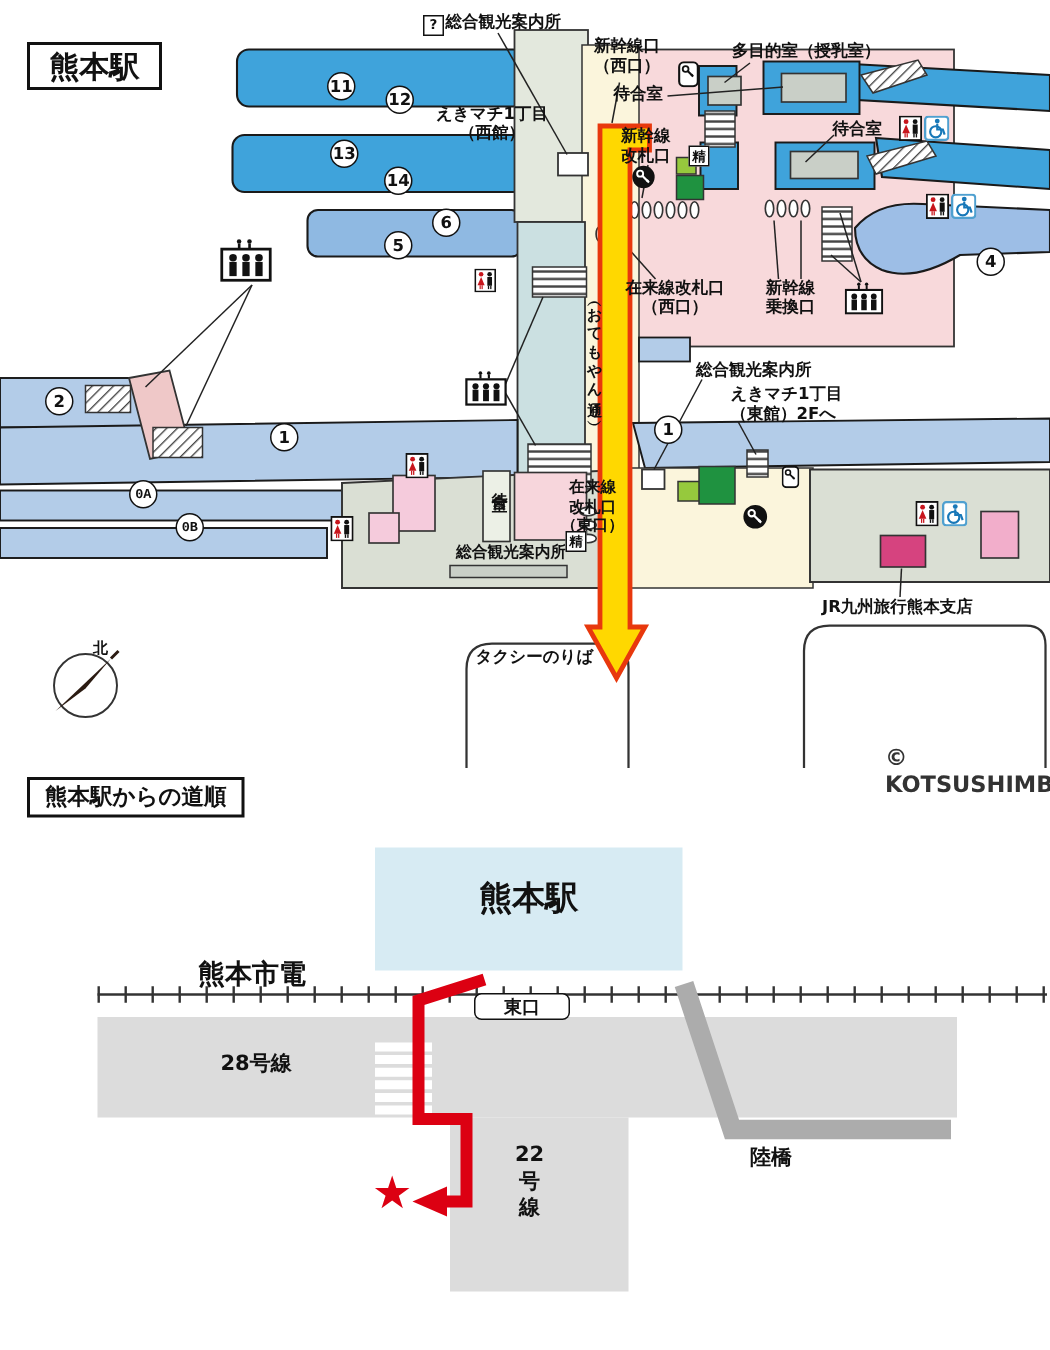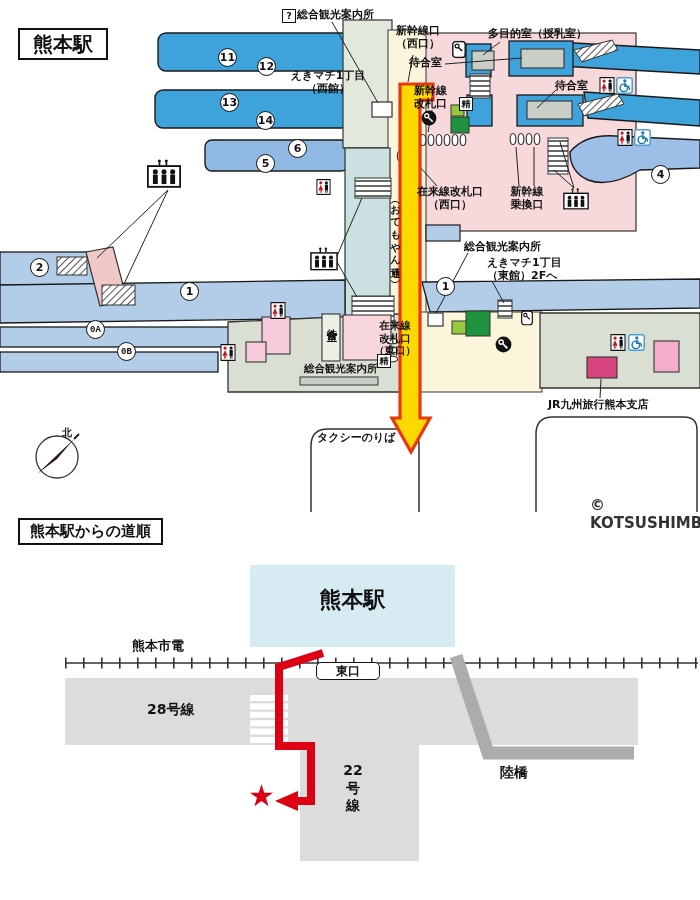--- a/index.html
+++ b/index.html
@@ -367,21 +367,21 @@
 
       <polyline points="456,141 488,238 634,238" fill="none" stroke="#ACACAC" stroke-width="13"></polyline>
 
       <path d="M323 138 L279 152 L279 231 L311 231 L311 286 L296 286" fill="none" stroke="#DC0012" stroke-width="8" stroke-linejoin="miter"></path>
       <polygon points="298,276 275,286 298,296" fill="#DC0012"></polygon>
     </svg>
 
     <div class="titlebox small" style="left:18px;top:3px;">熊本駅からの道順</div>
     <div class="lbl ctr" style="left:250px;top:72px;width:205px;font-size:22px;">熊本駅</div>
     <div class="eastexit" style="left:316px;top:120px;width:64px;height:18px;margin-top:27px;">東口</div>
-    <div class="lbl" style="left:132px;top:124px;font-size:13px;font-family:Liberation Mono, monospace;">熊本市電</div>
+    <div class="lbl" style="left:132px;top:124px;font-size:18px;">熊本市電</div>
     <div class="lbl" style="left:147px;top:186px;font-size:14px;">28号線</div>
     <div class="lbl ctr" style="left:340px;top:247px;width:26px;font-size:14px;line-height:1.25;">
       <div>22</div>
       <div>号</div>
       <div>線</div>
     </div>
     <div class="lbl" style="left:500px;top:249px;font-size:14px;">陸橋</div>
     <div class="star" style="left:248px;top:266px;">★</div>
   </section>
 

